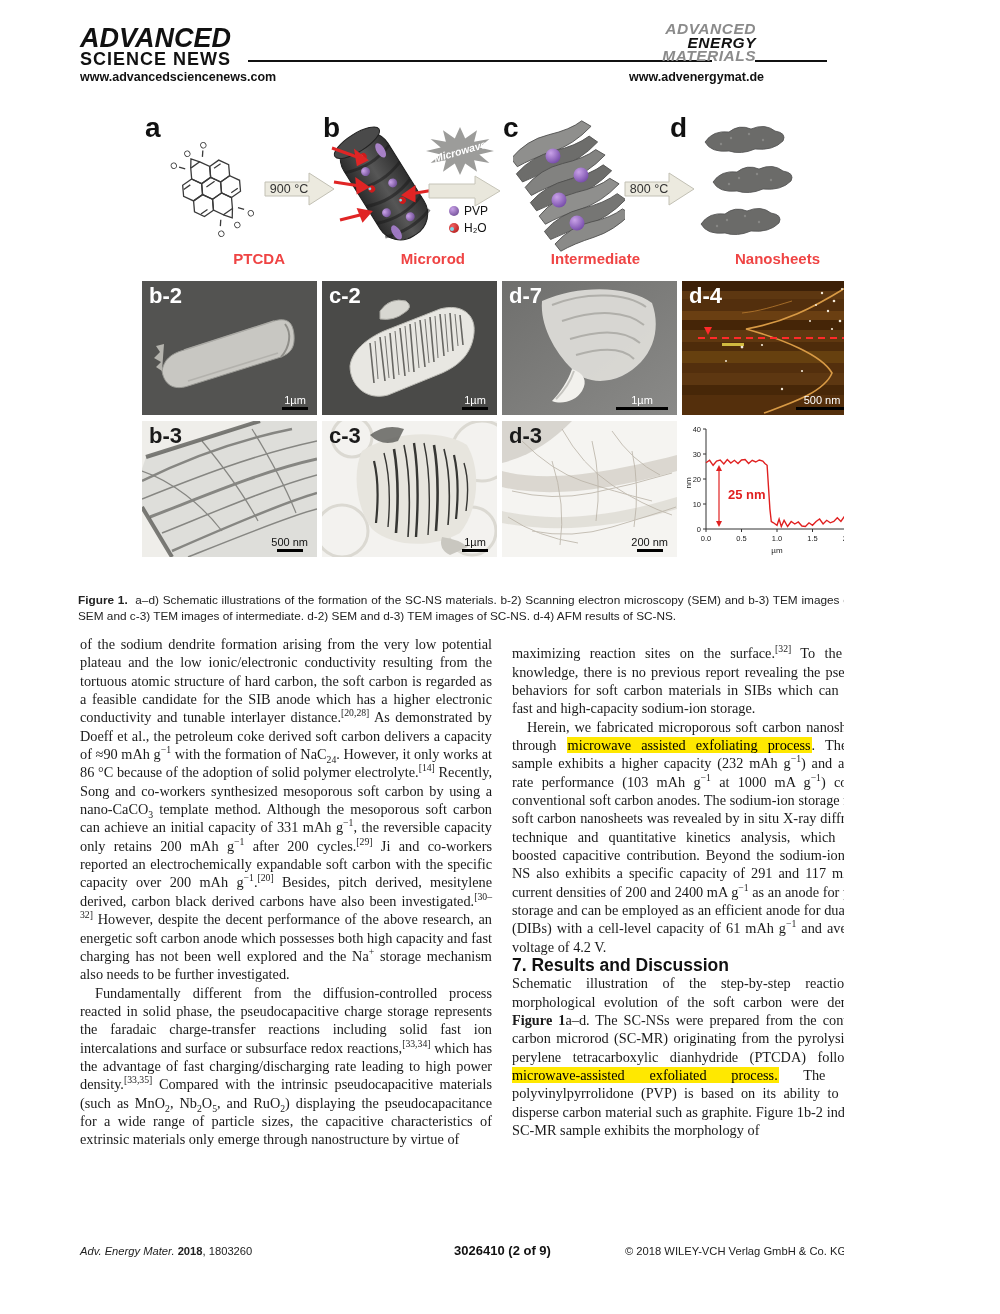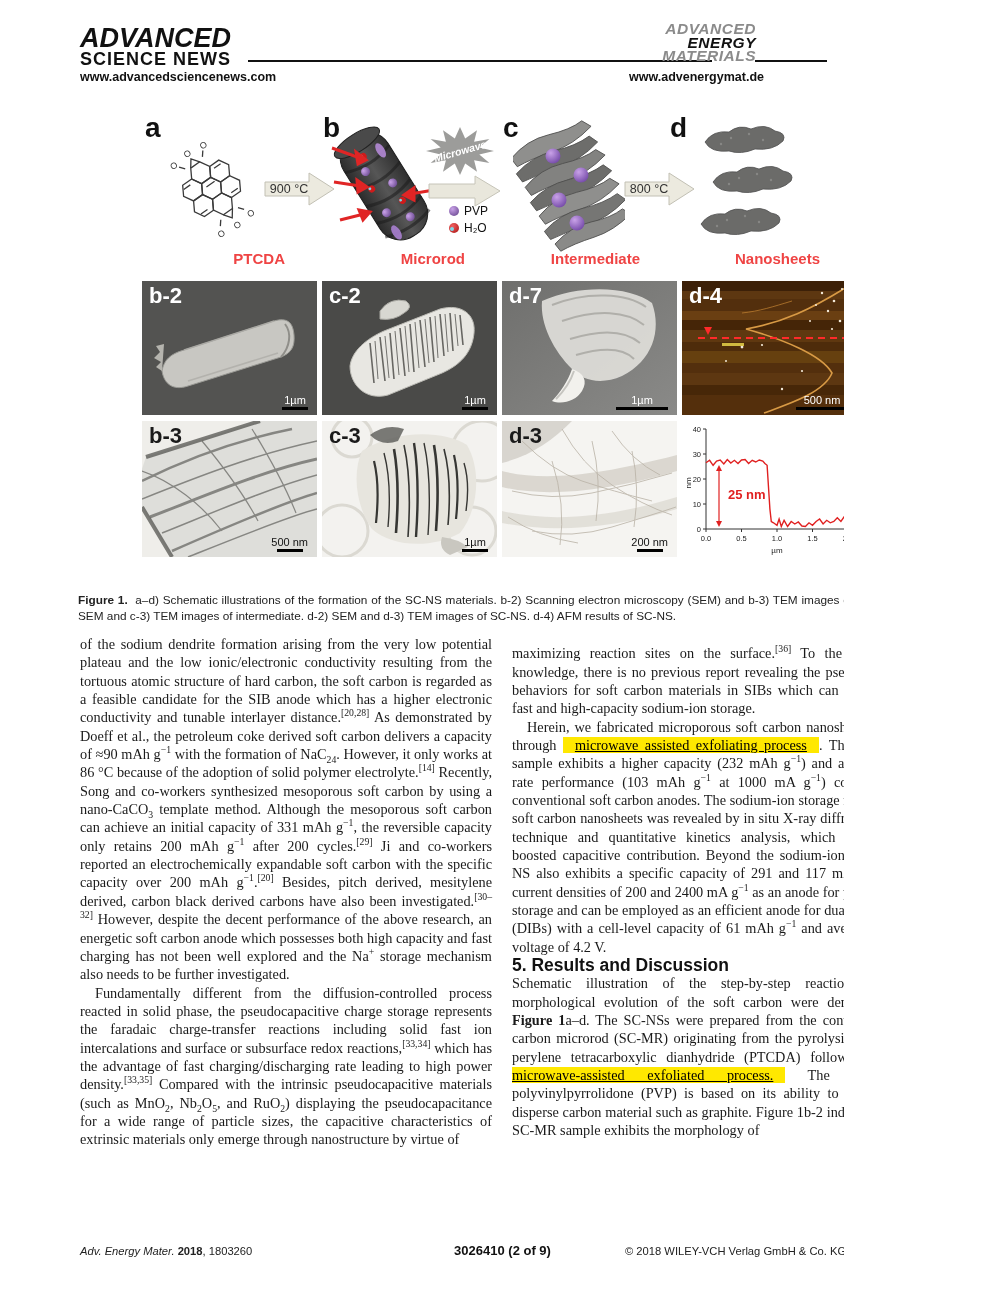--- a/index.html
+++ b/index.html
@@ -50,21 +50,21 @@
   .caption{position:absolute;left:78px;top:572px;width:845px;
            font-family:"Liberation Sans",sans-serif;font-size:11.8px;line-height:15.5px;
            color:#222;text-align:justify;margin-top:21px;}
   .caption b{font-weight:bold;}
   
   .bodycols{position:absolute;left:80px;top:635px;width:845px;display:flex;gap:20px;align-items:center;}
   .col{width:412px;font-size:14.3px;line-height:18.35px;text-align:justify;}
   .col p{margin:0;}
   .col p.ind{text-indent:15px;}
   sup{font-size:.68em;line-height:0;} sub{font-size:.68em;line-height:0;}
-  mark{background:#ffe800;padding:0 12px;text-decoration:underline;}
+  mark{background:#ffe800;padding:0 1px;}
   .h2{font-family:"Liberation Sans",sans-serif;font-weight:bold;font-size:17.5px;color:#111;
       margin:42px 0 16px 0;text-align:left;text-indent:0;}
   
   .footer{position:absolute;left:80px;top:1243px;width:845px;display:flex;align-items:baseline;
           font-family:"Liberation Sans",sans-serif;font-size:11.2px;color:#222;}
   .f-left{width:300px;} .f-left i{font-style:italic;}
   .f-center{width:245px;text-align:center;font-weight:bold;font-size:13px;color:#111;}
   .f-right{width:300px;text-align:left;}
 </style>
 </head>
@@ -480,23 +480,23 @@
   </div>
 
   <div class="caption"><b>Figure 1.</b>&nbsp; a–d) Schematic illustrations of the formation of the SC-NS materials. b-2) Scanning electron microscopy (SEM) and b-3) TEM images of SC-MR. c-2) SEM and c-3) TEM images of intermediate. d-2) SEM and d-3) TEM images of SC-NS. d-4) AFM results of SC-NS.</div>
 
   <div class="bodycols">
     <div class="col">
       <p>of the sodium dendrite formation arising from the very low potential plateau and the low ionic/electronic conductivity resulting from the tortuous atomic structure of hard carbon, the soft carbon is regarded as a feasible candidate for the SIB anode which has a higher electronic conductivity and tunable interlayer distance.<sup>[20,28]</sup> As demonstrated by Doeff et al., the petroleum coke derived soft carbon delivers a capacity of ≈90 mAh g<sup>−1</sup> with the formation of NaC<sub>24</sub>. However, it only works at 86 °C because of the adoption of solid polymer electrolyte.<sup>[14]</sup> Recently, Song and co-workers synthesized mesoporous soft carbon by using a nano-CaCO<sub>3</sub> template method. Although the mesoporous soft carbon can achieve an initial capacity of 331 mAh g<sup>−1</sup>, the reversible capacity only retains 200 mAh g<sup>−1</sup> after 200 cycles.<sup>[29]</sup> Ji and co-workers reported an electrochemically expandable soft carbon with the specific capacity over 200 mAh g<sup>−1</sup>.<sup>[20]</sup> Besides, pitch derived, mesitylene derived, carbon black derived carbons have also been investigated.<sup>[30–32]</sup> However, despite the decent performance of the above research, an energetic soft carbon anode which possesses both high capacity and fast charging has not been well explored and the Na<sup>+</sup> storage mechanism also needs to be further investigated.</p>
       <p class="ind">Fundamentally different from the diffusion-controlled process reacted in solid phase, the pseudocapacitive charge storage represents the faradaic charge-transfer reactions including solid fast ion intercalations and surface or subsurface redox reactions,<sup>[33,34]</sup> which has the advantage of fast charging/discharging rate leading to high power density.<sup>[33,35]</sup> Compared with the intrinsic pseudocapacitive materials (such as MnO<sub>2</sub>, Nb<sub>2</sub>O<sub>5</sub>, and RuO<sub>2</sub>) displaying the pseudocapacitance for a wide range of particle sizes, the capacitive characteristics of extrinsic materials only emerge through nanostructure by virtue of</p>
     </div>
     <div class="col">
-      <p>maximizing reaction sites on the surface.<sup>[36]</sup> To the best of our knowledge, there is no previous report revealing the pseudocapacitive behaviors for soft carbon materials in SIBs which can accommodate fast and high-capacity sodium-ion storage.</p>
+      <p>maximizing reaction sites on the surface.<sup>[32]</sup> To the best of our knowledge, there is no previous report revealing the pseudocapacitive behaviors for soft carbon materials in SIBs which can accommodate fast and high-capacity sodium-ion storage.</p>
       <p class="ind">Herein, we fabricated microporous soft carbon nanosheets (SC-NS) through <mark>microwave assisted exfoliating process</mark>. The as-prepared sample exhibits a higher capacity (232 mAh g<sup>−1</sup>) and an outstanding rate performance (103 mAh g<sup>−1</sup> at 1000 mA g<sup>−1</sup>) compared with conventional soft carbon anodes. The sodium-ion storage mechanism of soft carbon nanosheets was revealed by in situ X-ray diffraction (XRD) technique and quantitative kinetics analysis, which indicates the boosted capacitive contribution. Beyond the sodium-ion storage, SC-NS also exhibits a specific capacity of 291 and 117 mAh g<sup>−1</sup> at the current densities of 200 and 2400 mA g<sup>−1</sup> as an anode for potassium-ion storage and can be employed as an efficient anode for dual-ion batteries (DIBs) with a cell-level capacity of 61 mAh g<sup>−1</sup> and average working voltage of 4.2 V.</p>
-      <p class="h2">5. Results and Discussion</p>
+      <p class="h2">7. Results and Discussion</p>
       <p>Schematic illustration of the step-by-step reactions and the morphological evolution of the soft carbon were demonstrated in <b>Figure 1</b>a–d. The SC-NSs were prepared from the conventional soft carbon microrod (SC-MR) originating from the pyrolysis of 3,4,9,10-perylene tetracarboxylic dianhydride (PTCDA) followed by <mark>the microwave-assisted exfoliated process.</mark> The choice of polyvinylpyrrolidone (PVP) is based on its ability to exfoliate and disperse carbon material such as graphite. Figure 1b-2 indicates that the SC-MR sample exhibits the morphology of</p>
     </div>
   </div>
 
   <div class="footer">
     <div class="f-left"><i>Adv. Energy Mater.</i> <b>2018</b>, 1803260</div>
     <div class="f-center">3026410  (2 of 9)</div>
     <div class="f-right">© 2018 WILEY-VCH Verlag GmbH &amp; Co. KGaA, Weinheim</div>
   </div>
 

